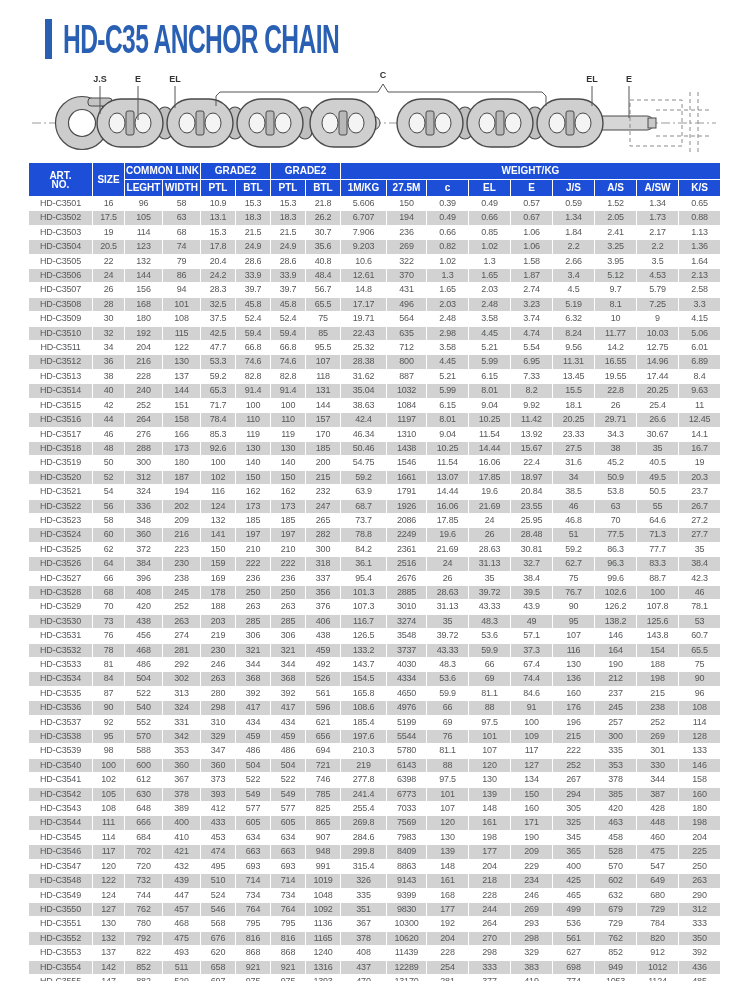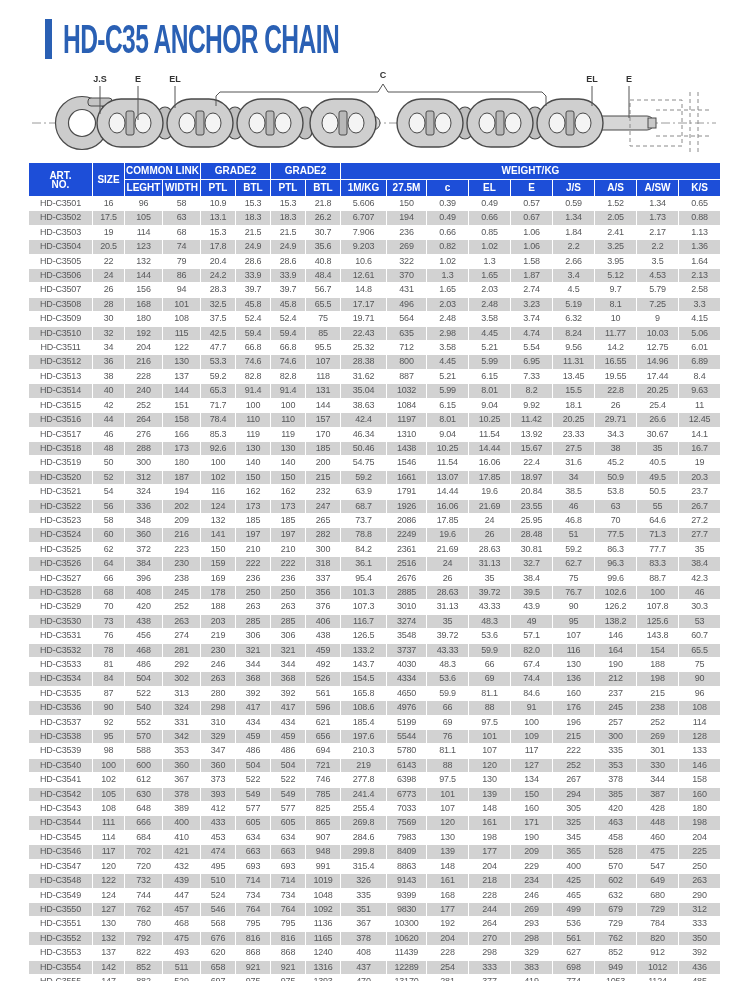--- a/index.html
+++ b/index.html
@@ -740,21 +740,21 @@
             <td>263</td>
             <td>376</td>
             <td>107.3</td>
             <td>3010</td>
             <td>31.13</td>
             <td>43.33</td>
             <td>43.9</td>
             <td>90</td>
             <td>126.2</td>
             <td>107.8</td>
-            <td>30.3</td>
+            <td>78.1</td>
           </tr>
           <tr>
             <td>HD-C3530</td>
             <td>73</td>
             <td>438</td>
             <td>263</td>
             <td>203</td>
             <td>285</td>
             <td>285</td>
             <td>406</td>
@@ -793,21 +793,21 @@
             <td>468</td>
             <td>281</td>
             <td>230</td>
             <td>321</td>
             <td>321</td>
             <td>459</td>
             <td>133.2</td>
             <td>3737</td>
             <td>43.33</td>
             <td>59.9</td>
-            <td>82.0</td>
+            <td>37.3</td>
             <td>116</td>
             <td>164</td>
             <td>154</td>
             <td>65.5</td>
           </tr>
           <tr>
             <td>HD-C3533</td>
             <td>81</td>
             <td>486</td>
             <td>292</td>

